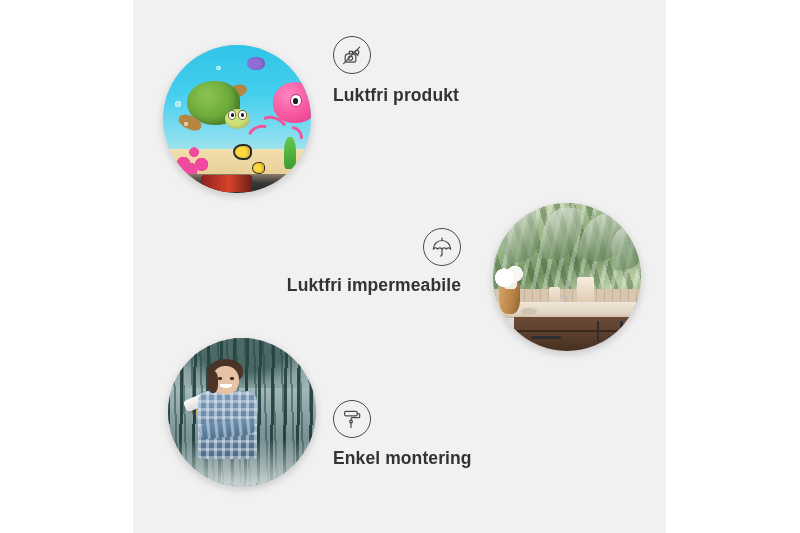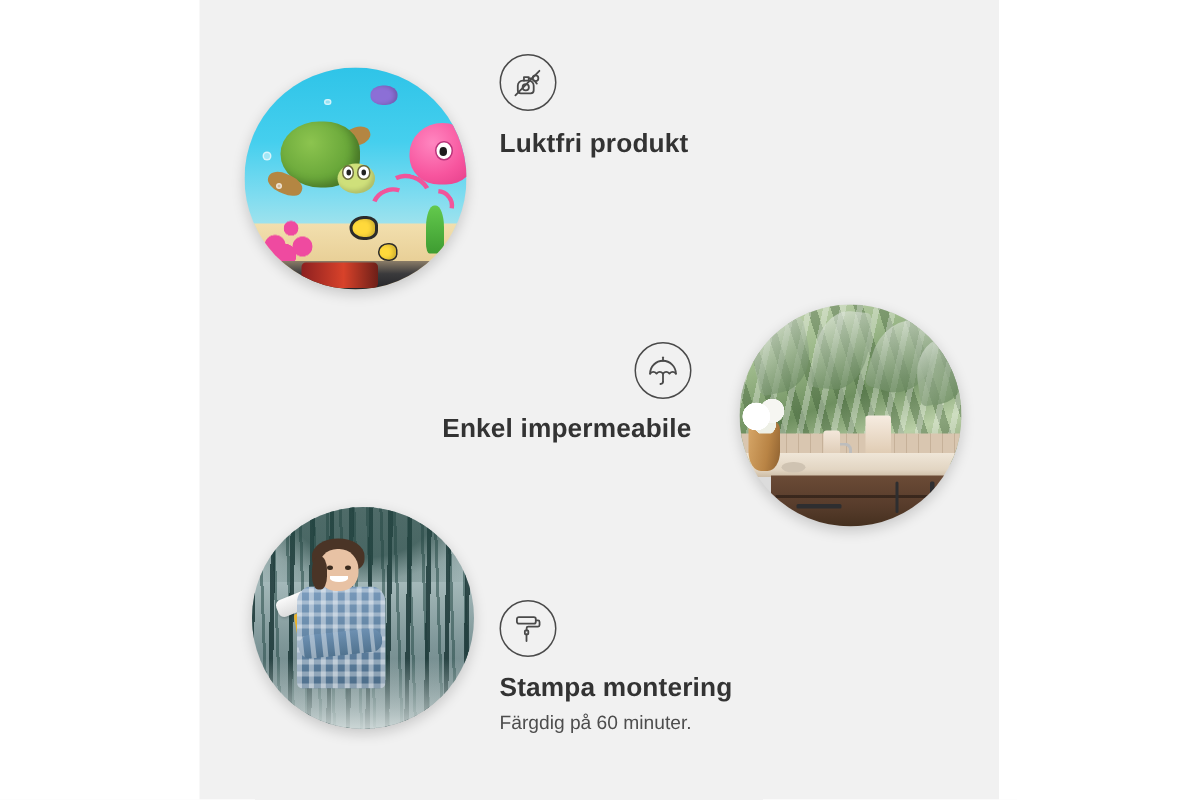--- a/index.html
+++ b/index.html
@@ -380,29 +380,28 @@
   <div class="feature" id="feature-waterproof">
     <div class="f-icon">
       <svg width="24" height="24" viewBox="0 0 24 24" fill="none" stroke="#4a4a4a" stroke-width="1.2" stroke-linecap="round" stroke-linejoin="round">
         <path d="M3.4 14.1c0-4.8 3.9-8.6 8.6-8.6s8.6 3.9 8.6 8.6"></path>
         <path d="M3.4 14.1c1.4-1.6 2.9-1.6 4.3 0 1.4-1.6 2.9-1.6 4.3 0 1.4-1.6 2.9-1.6 4.3 0 1.4-1.6 2.9-1.6 4.3 0"></path>
         <line x1="12" y1="14.1" x2="12" y2="19.4"></line>
         <path d="M12 19.4c0 0.9-0.8 1.6-1.7 1.6"></path>
         <line x1="12" y1="3.2" x2="12" y2="5.5"></line>
       </svg>
     </div>
-    <div class="f-title">Enkel impermeabile</div>
+    <div class="f-title">Luktfri impermeabile</div>
   </div>
 
   <div class="feature" id="feature-mounting">
     <div class="f-icon">
       <svg width="24" height="24" viewBox="0 0 24 24" fill="none" stroke="#4a4a4a" stroke-width="1.2" stroke-linecap="round" stroke-linejoin="round">
         <rect x="4.6" y="4.4" width="12.6" height="4.4" rx="1.3"></rect>
         <path d="M17.2 6.6h1.5c0.6 0 1 0.5 1 1v2.1c0 0.6-0.5 1-1 1h-6.6c-0.6 0-1 0.5-1 1v1.6"></path>
         <rect x="9.9" y="13.3" width="2.3" height="2.6" rx="0.5"></rect>
         <line x1="11" y1="15.9" x2="11" y2="20.4"></line>
       </svg>
     </div>
-    <div class="f-title">Stampa montering</div>
-    <div class="f-body">Färgdig på 60 minuter.</div>
+    <div class="f-title">Enkel montering</div>
   </div>
 
 </div>
 
 </body></html>

